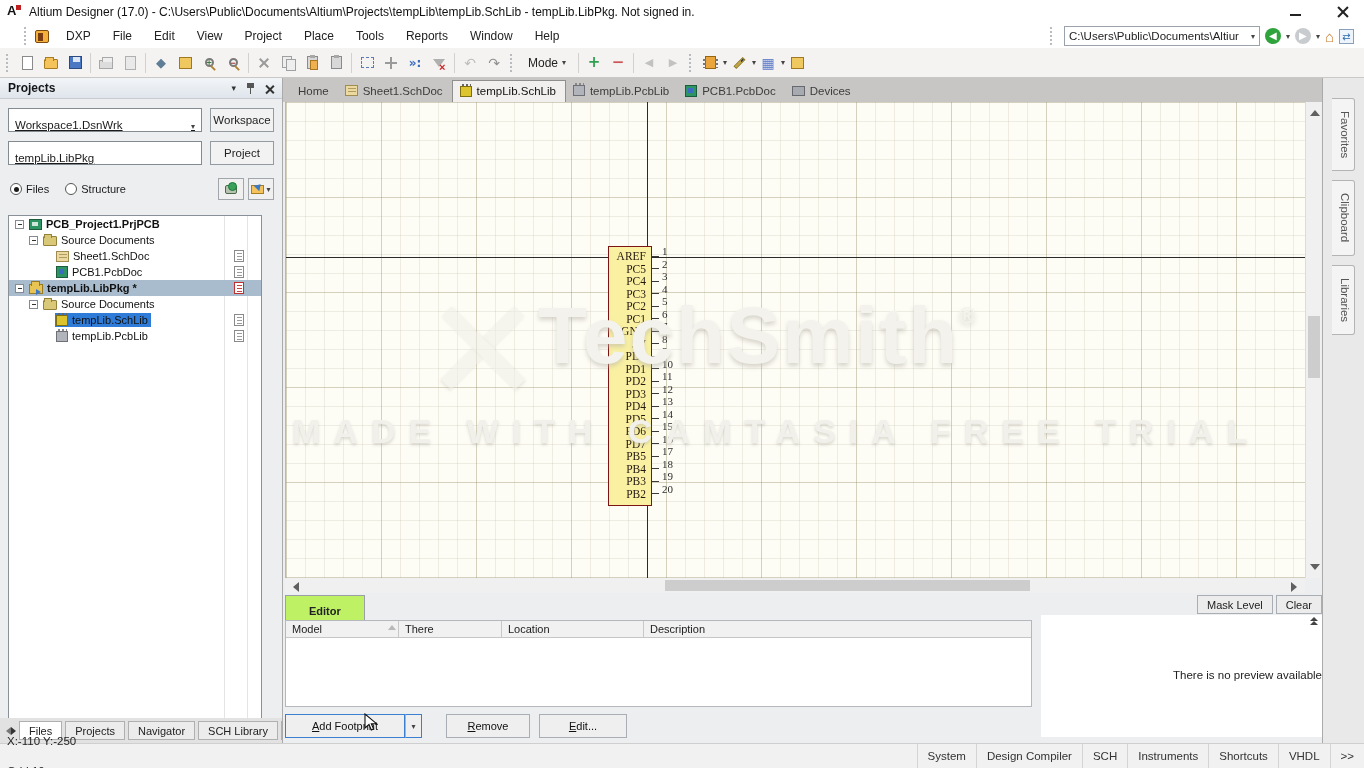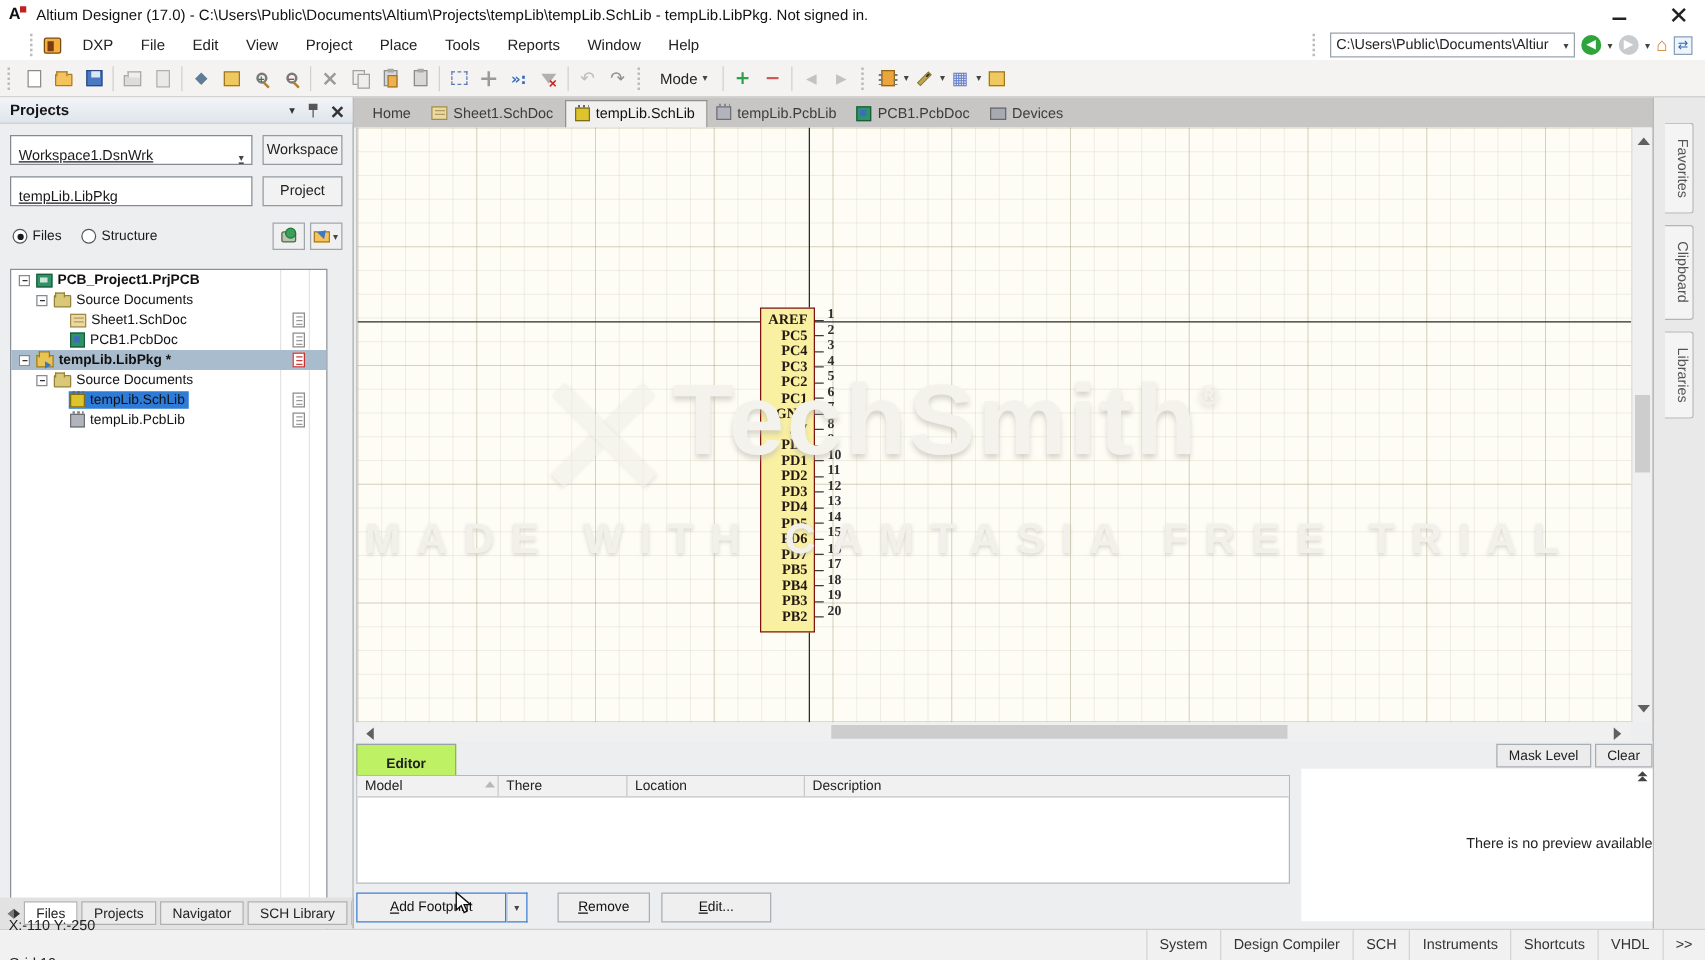--- a/index.html
+++ b/index.html
@@ -175,21 +175,21 @@
             linear-gradient(to right, rgba(150,145,105,.30) 1px, transparent 1px),
             linear-gradient(to bottom, rgba(150,145,105,.30) 1px, transparent 1px),
             linear-gradient(to right, rgba(165,160,125,.16) 1px, transparent 1px),
             linear-gradient(to bottom, rgba(165,160,125,.16) 1px, transparent 1px);
           background-size:95px 95px,95px 95px,19px 19px,19px 19px;}
   .axis-v{position:absolute;left:361px;top:0;width:1px;height:476px;background:#2a2a2a;}
   .axis-h{position:absolute;left:0;top:155px;width:1020px;height:1px;background:#2a2a2a;}
   .component{position:absolute;left:322px;top:144px;z-index:2;}
   .comp-body{position:absolute;left:0;top:0;width:44px;height:260px;background:#f9f0a2;border:1px solid #7c1414;}
   .pin-rows{position:absolute;left:1px;top:4px;width:80px;height:250px;display:flex;flex-direction:column;z-index:2;}
-  .pin-row{flex:1;display:flex;align-items:center;font-weight:bold;}
+  .pin-row{flex:1;display:flex;align-items:center;}
   .pin-name{width:40px;text-align:right;padding-right:3px;font-family:"Liberation Serif",serif;font-size:11.5px;color:#241812;}
   .pin-stub{width:7px;height:1px;background:#3a3a3a;margin-left:3px;}
   .pin-num{font-family:"Liberation Serif",serif;font-size:11px;color:#2e2e2e;margin-left:3px;transform:translateY(-5px);}
   .watermark{position:absolute;left:0;top:0;width:100%;height:100%;z-index:3;pointer-events:none;}
   .wm-logo{position:absolute;left:148px;top:200px;width:92px;height:92px;opacity:.55;}
   .wm-logo::before,.wm-logo::after{content:"";position:absolute;left:42px;top:-6px;width:14px;height:104px;background:#efeee8;box-shadow:0 2px 3px rgba(190,188,178,.5);}
   .wm-logo::before{transform:rotate(45deg);} .wm-logo::after{transform:rotate(-45deg);}
   .wm-brand{position:absolute;left:252px;top:188px;font-size:80px;font-weight:bold;color:#f3f2ec;
             text-shadow:0 3px 4px rgba(185,183,172,.55);letter-spacing:2px;}
   .wm-reg{font-size:22px;vertical-align:40px;}
@@ -222,21 +222,21 @@
   .mt-header{display:flex;height:17px;background:#f1f1f1;border-bottom:1px solid #c6c6c6;}
   .mt-col{padding:2px 6px;border-right:1px solid #c8c8c8;color:#222;position:relative;}
   .c-model{width:113px;} .c-type{width:103px;} .c-loc{width:142px;} .c-desc{flex:1;border-right:none;}
   .sort-icon{position:absolute;right:6px;top:5px;width:0;height:0;border-left:4px solid transparent;border-right:4px solid transparent;border-bottom:5px solid #b8b8b8;}
   .bp-buttons{position:absolute;left:2px;top:121px;display:flex;align-items:center;}
   .btn{height:24px;background:#efefef;border:1px solid #a8aeb4;display:flex;align-items:center;justify-content:center;color:#111;}
   .btn .bl{display:block;}
   .btn .bl::first-letter{text-decoration:underline;}
   .btn-add{width:120px;border:1px solid #3c7fd0;}
   .btn-drop{width:17px;border:1px solid #3c7fd0;border-left:1px solid #9ab8dc;}
-  .btn-remove{width:74px;margin-left:24px;}
+  .btn-remove{width:84px;margin-left:24px;}
   .btn-edit{width:88px;margin-left:9px;}
   .preview-box{position:absolute;left:758px;top:22px;width:281px;height:122px;background:#fff;}
   .preview-text{position:absolute;left:0;right:0;top:54px;text-align:right;color:#222;font-size:11.5px;}
   .pv-chevron{position:absolute;right:4px;top:4px;width:8px;height:8px;}
   .pv-chevron::before{content:"";position:absolute;left:0;top:2px;border-left:4px solid transparent;border-right:4px solid transparent;border-bottom:4px solid #444;}
   .pv-chevron::after{content:"";position:absolute;left:0;top:-2px;border-left:4px solid transparent;border-right:4px solid transparent;border-bottom:4px solid #444;}
 
   
   .panel-tabs{position:absolute;left:0;top:718px;width:283px;height:25px;background:#e2e2e2;display:flex;
               align-items:center;padding-left:6px;overflow:hidden;border-right:1px solid #aaa;}

